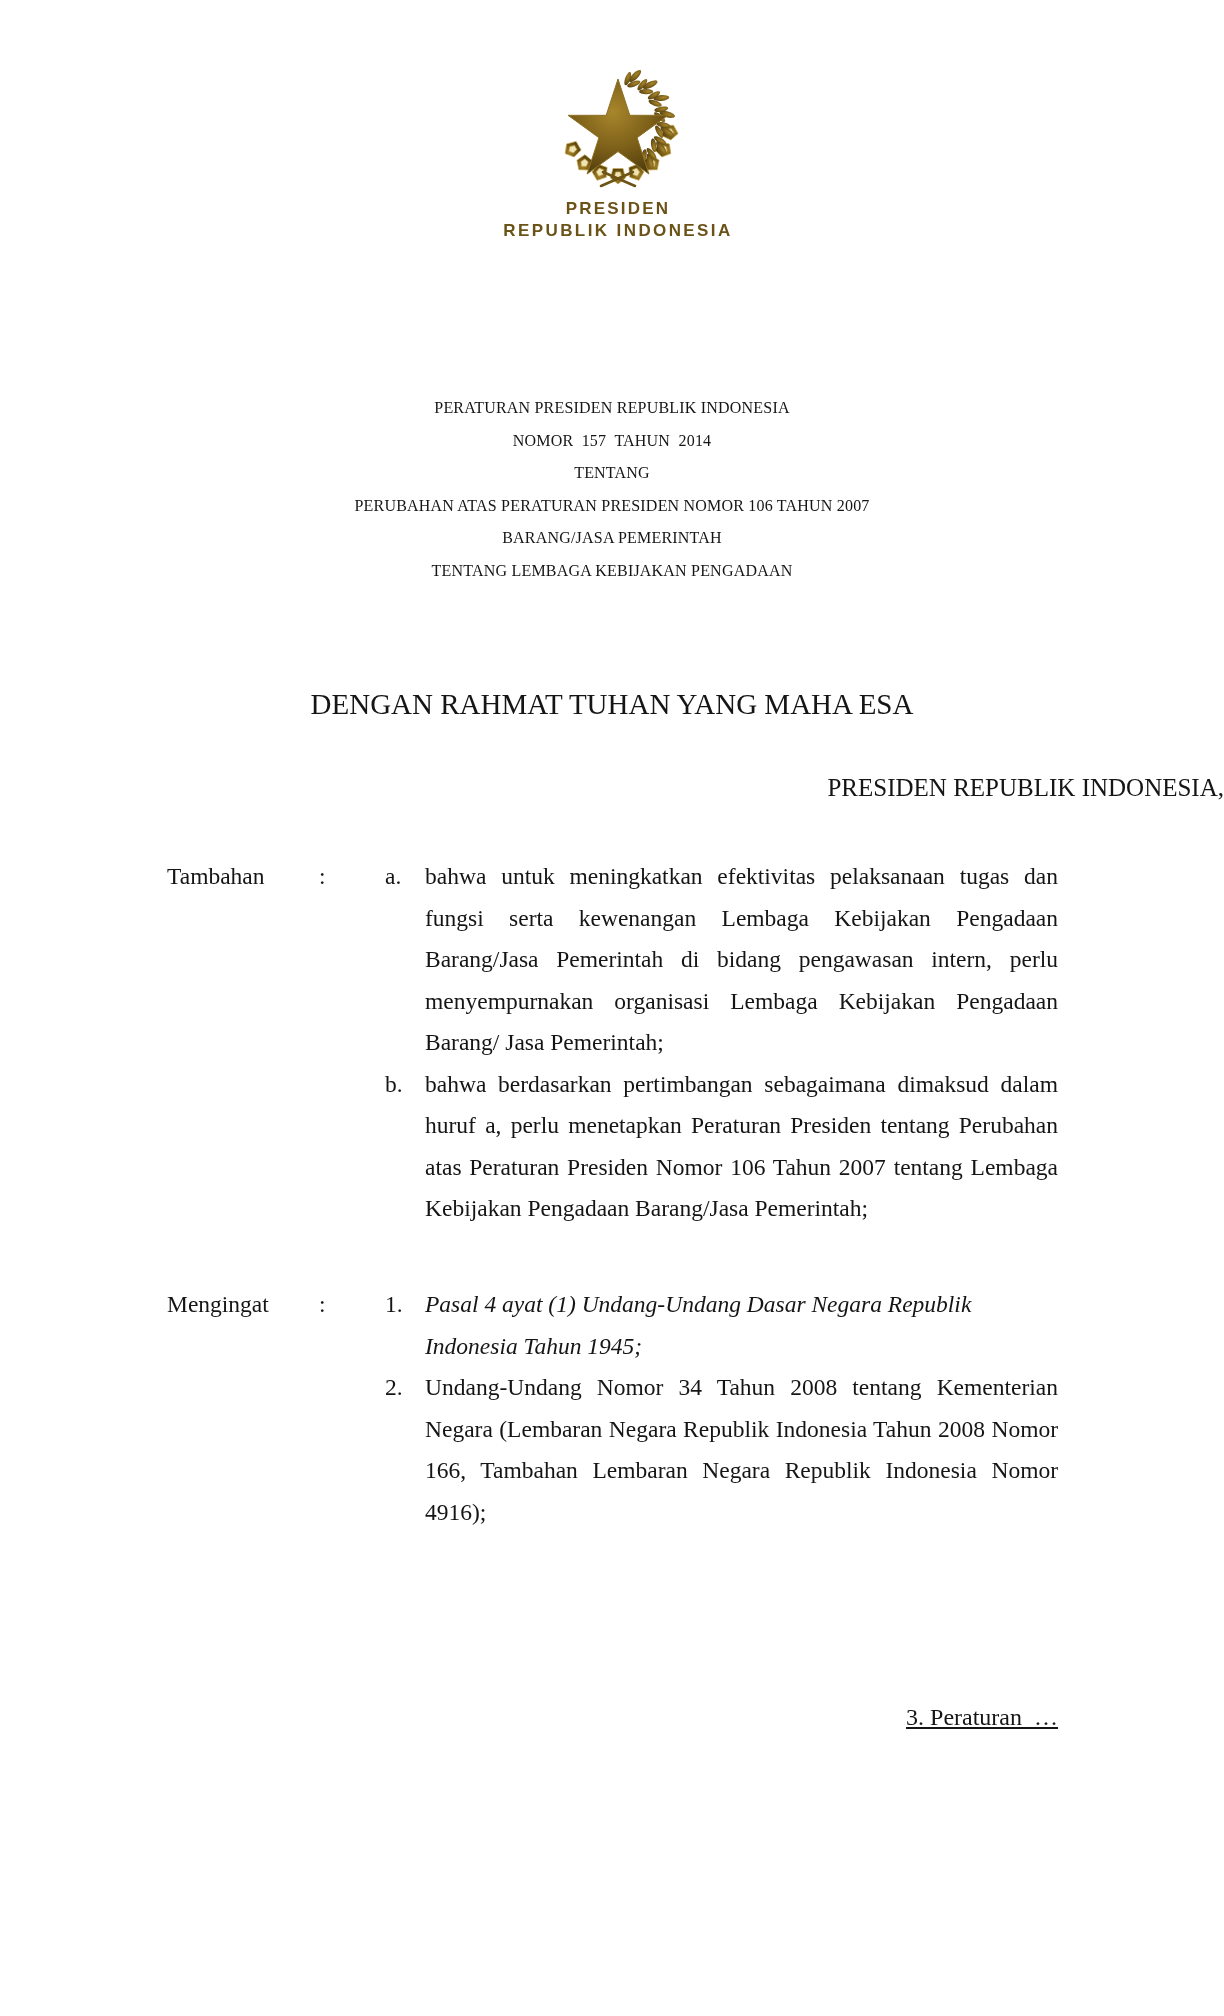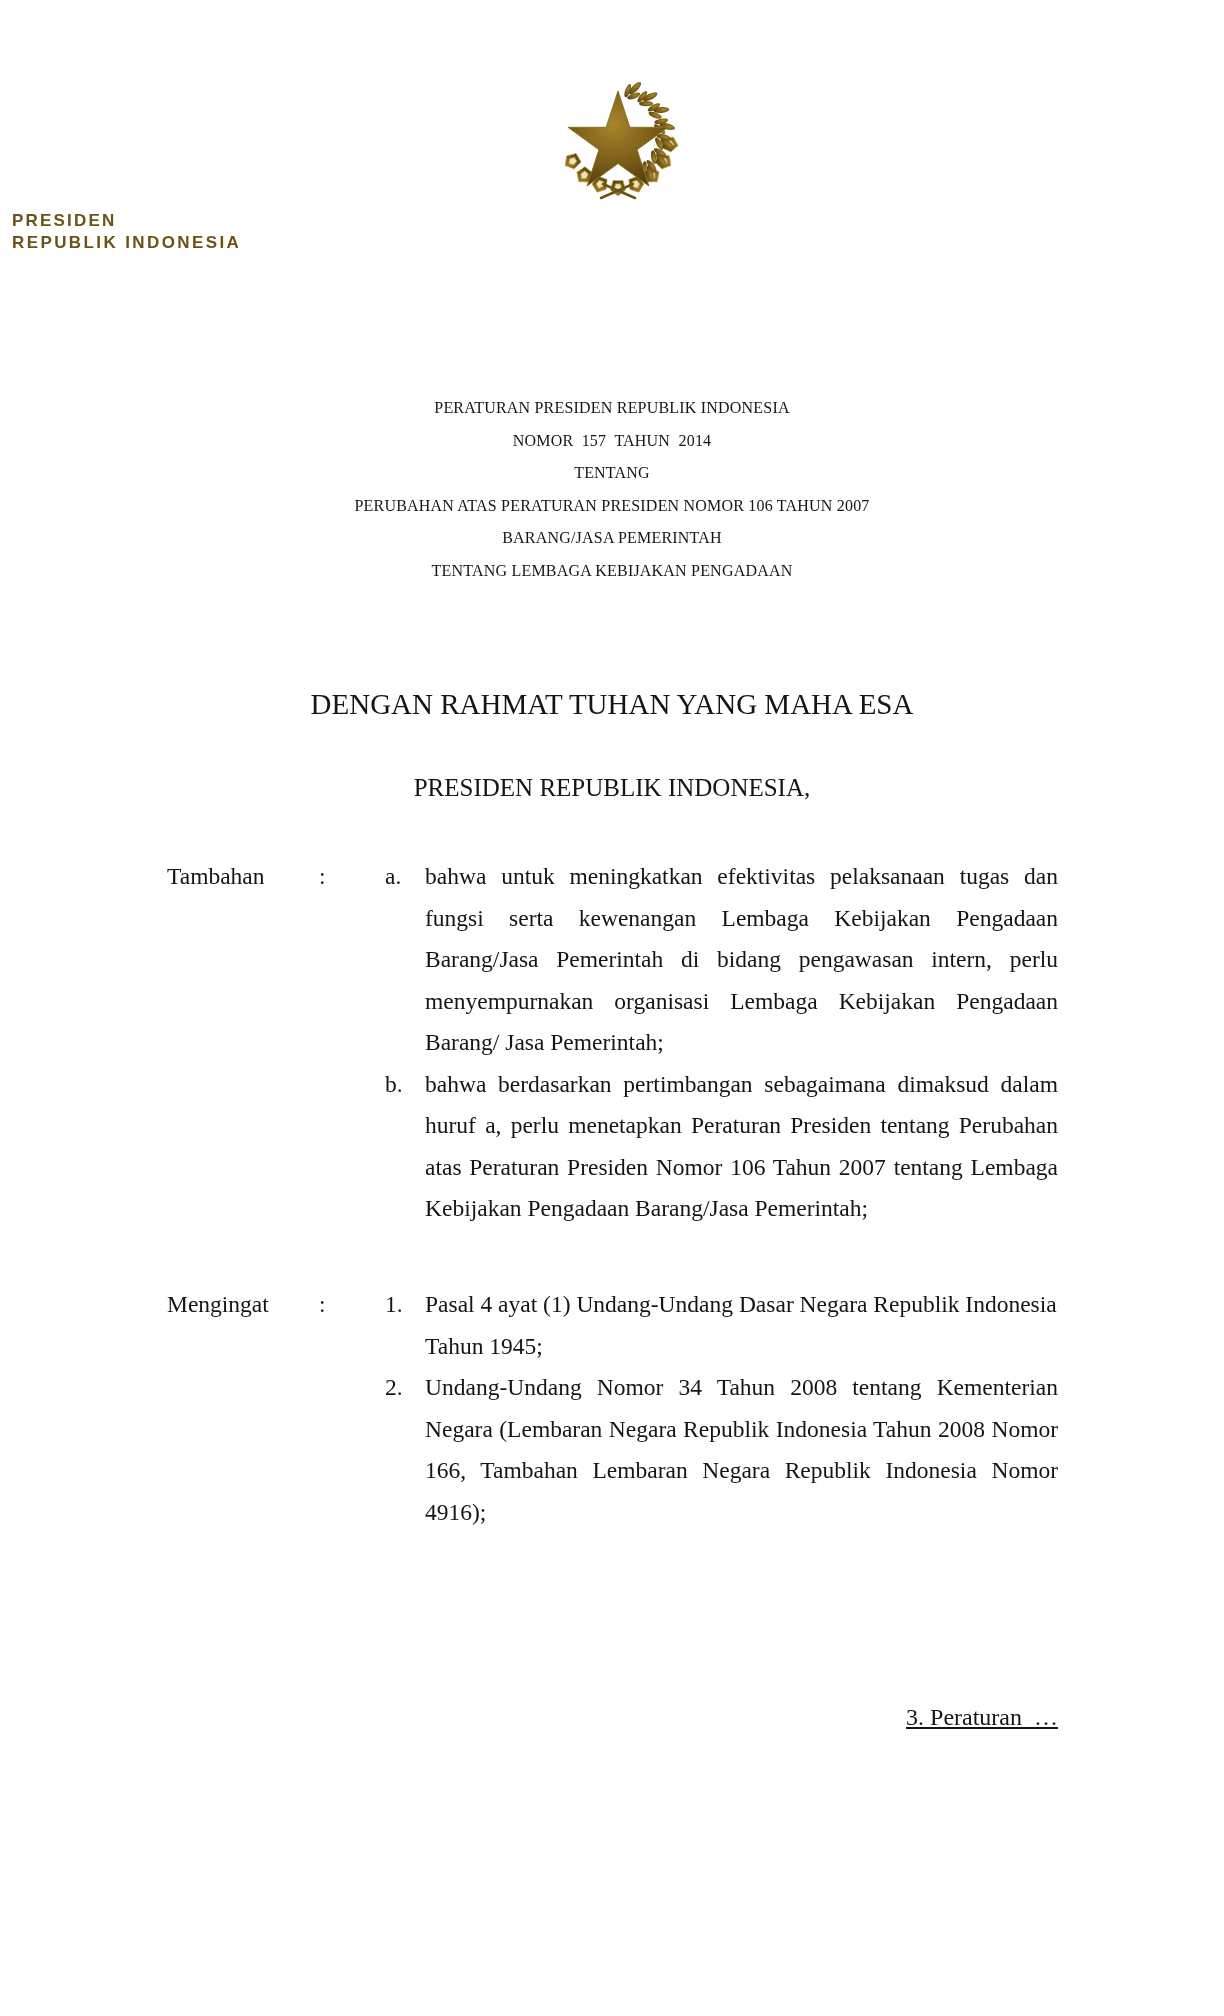--- a/index.html
+++ b/index.html
@@ -10,21 +10,22 @@
   body {
     font-family:"Liberation Serif", serif;
     color:#151515;
     position:relative;
     overflow:hidden;
   }
 
   
   #emblem-block {
     position:absolute;
-    top:66px; left:0; right:0;
+    top:54px; left:0; right:0;
+    text-align:center;
     padding-left:12px;
   }
   #emblem-svg { display:block; margin:0 auto; }
   #emblem-caption {
     margin-top:6px;
     font-family:"Liberation Sans", sans-serif;
     font-weight:bold;
     font-size:17px;
     letter-spacing:2.2px;
     line-height:1.32;
@@ -53,21 +54,21 @@
     text-align:center;
   }
   #invocation .iline {
     font-family:"Liberation Serif", serif;
     font-size:29px;
     line-height:32px;
   }
   #presiden-line {
     position:absolute;
     top:772px; left:0; right:0;
-    text-align:center;
+    text-align:right;
     font-family:"Liberation Serif", serif;
     font-size:25px;
     line-height:32px;
   }
 
   
   .clause-block {
     position:absolute;
     left:167px;
     width:891px;
@@ -98,21 +99,21 @@
     font-size:23.5px;
     line-height:41.5px;
   }
   .item .body {
     font-size:23.5px;
     line-height:41.5px;
     text-align:justify;
     text-justify:inter-word;
     hyphens:none;
   }
-  .item .body.nojust { text-align:left; }
+  .item .body.nojust { text-align:left;font-style:italic; }
 
   
   #catchword {
     position:absolute;
     top:1700px;
     left:0;
     width:1058px;
     text-align:right;
     font-size:24px;
     line-height:34px;

